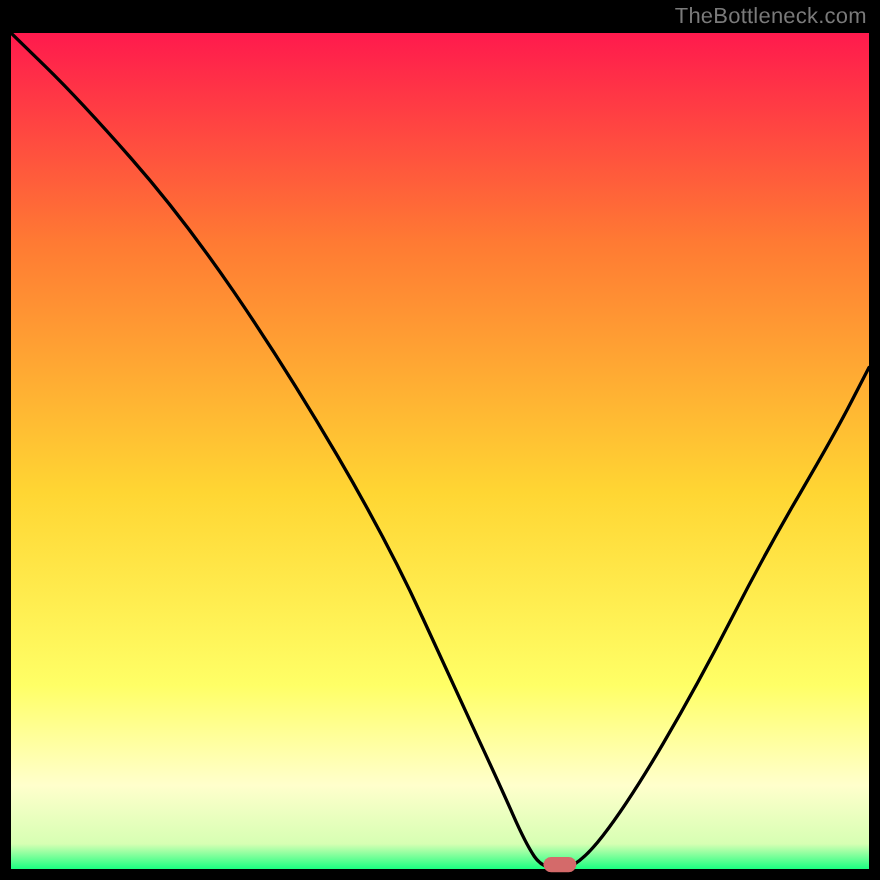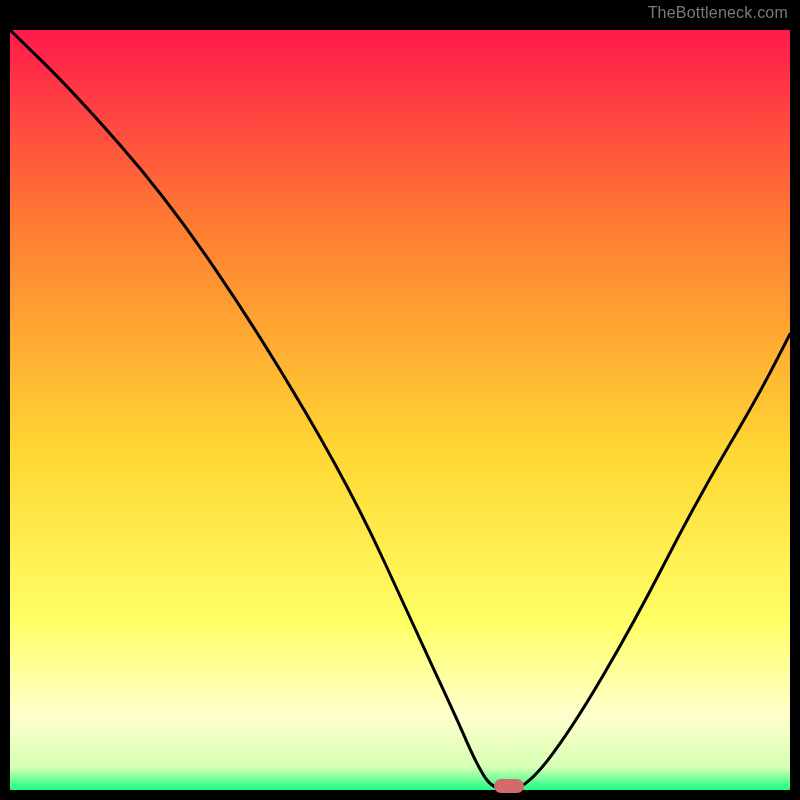--- a/index.html
+++ b/index.html
@@ -38,21 +38,21 @@
     left: 0;
     top: 0;
     width: 780px;
     height: 760px;
   }
   .watermark {
     position: absolute;
     top: 4px;
     right: 12px;
     color: #7a7a7a;
-    font-size: 16px;
+    font-size: 20px;
     font-weight: 500;
     letter-spacing: 0.2px;
   }
   .marker {
     position: absolute;
     width: 30px;
     height: 14px;
     border-radius: 7px;
     background: #d46a6a;
     transform: translate(-50%, -50%);

